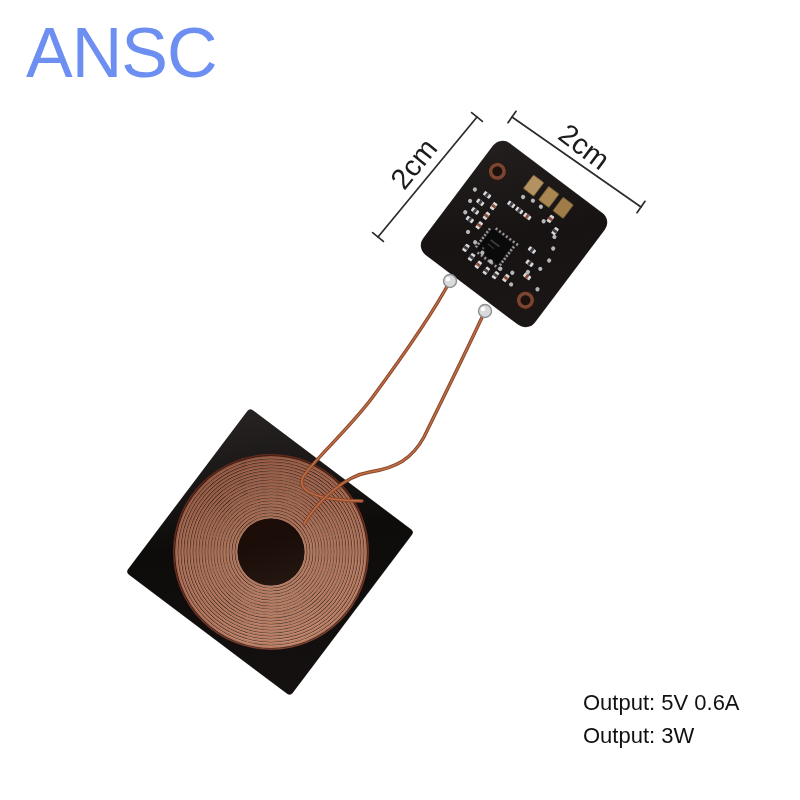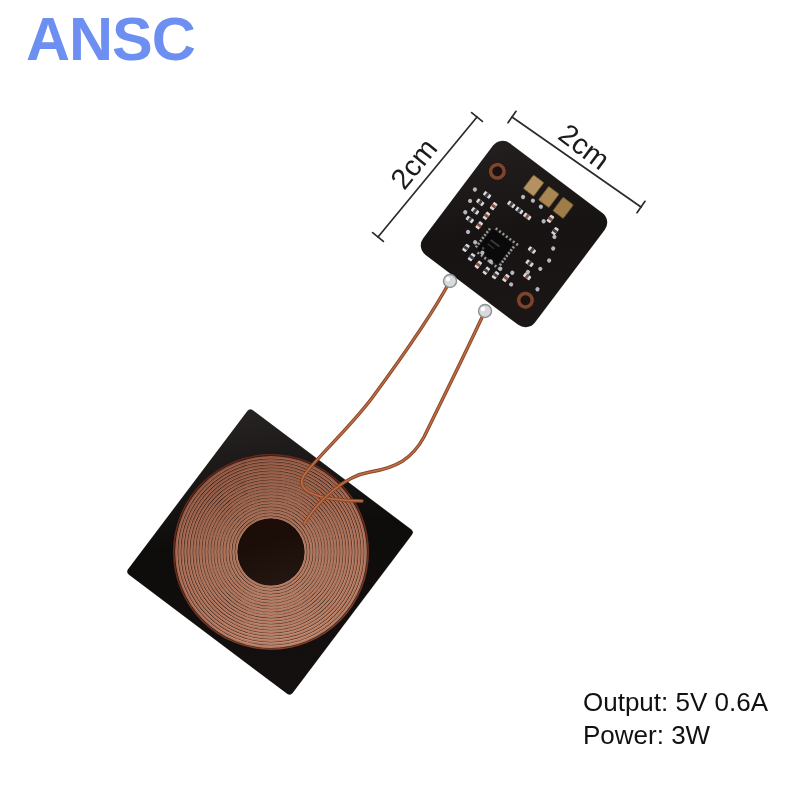--- a/index.html
+++ b/index.html
@@ -2,33 +2,33 @@
 <html><head>
 <meta charset="utf-8">
 <style>
   html,body{margin:0;padding:0;}
   body{
     width:800px;height:800px;position:relative;background:#ffffff;
     font-family:"Liberation Sans","DejaVu Sans",sans-serif;overflow:hidden;
   }
   .stage{position:absolute;left:0;top:0;width:800px;height:800px;}
   .logo{
-    position:absolute;left:26px;top:6px;
-    font-size:61px;font-weight:700;letter-spacing:-1px;line-height:1.1;
+    position:absolute;left:26px;top:15px;
+    font-size:70px;font-weight:400;letter-spacing:-1px;line-height:1.1;
     user-select:none;
   }
   .dim-label{
     position:absolute;font-size:29px;font-weight:400;color:#1b1b1b;
     transform-origin:center center;white-space:nowrap;
   }
   .dim-label.left{left:414px;top:164px;transform:translate(-50%,-50%) rotate(-51deg);}
   .dim-label.right{left:584px;top:147px;transform:translate(-50%,-50%) rotate(37deg);}
   .specs{
     position:absolute;left:583px;top:686px;
-    font-size:26px;line-height:33px;color:#111111;white-space:nowrap;
+    font-size:22px;line-height:33px;color:#111111;white-space:nowrap;
   }
   svg{display:block;}
 </style>
 </head>
 <body>
 
 <div class="stage">
 
   <svg class="stage" viewBox="0 0 800 800">
     <defs>
@@ -254,15 +254,15 @@
       <line x1="516" y1="111.3" x2="508" y2="122.7"></line>
       <line x1="645" y1="201.3" x2="637" y2="212.7"></line>
     </g>
   </svg>
 
   <div class="logo" style="color: rgb(109, 143, 242);">ANSC</div>
   <div class="dim-label left">2cm</div>
   <div class="dim-label right">2cm</div>
   <div class="specs">
     <div>Output: 5V 0.6A</div>
-    <div>Power: 3W</div>
+    <div>Output: 3W</div>
   </div>
 </div>
 
 </body></html>

